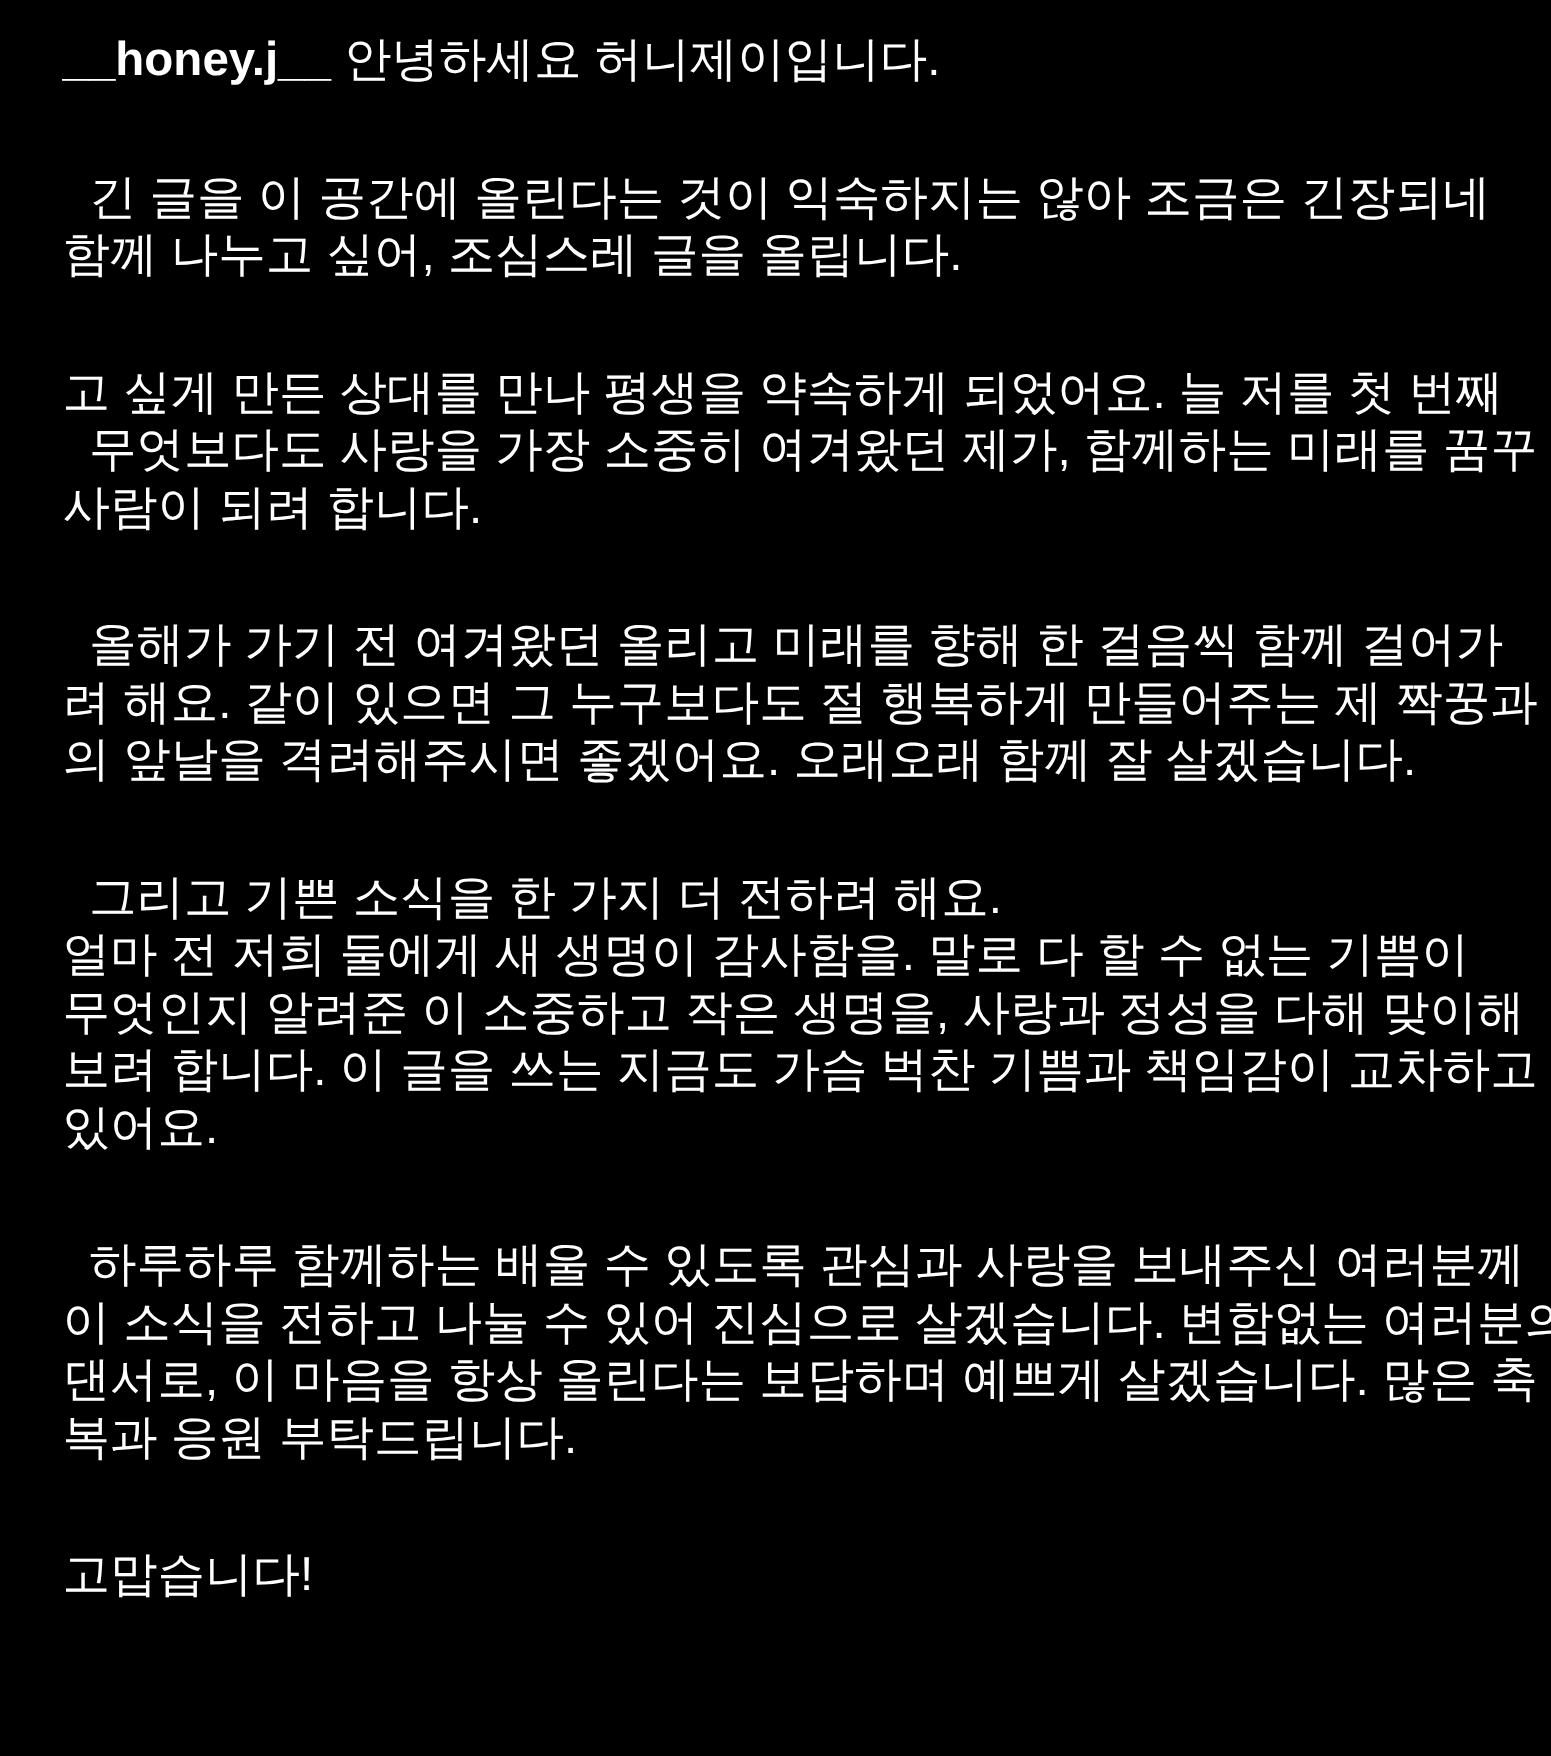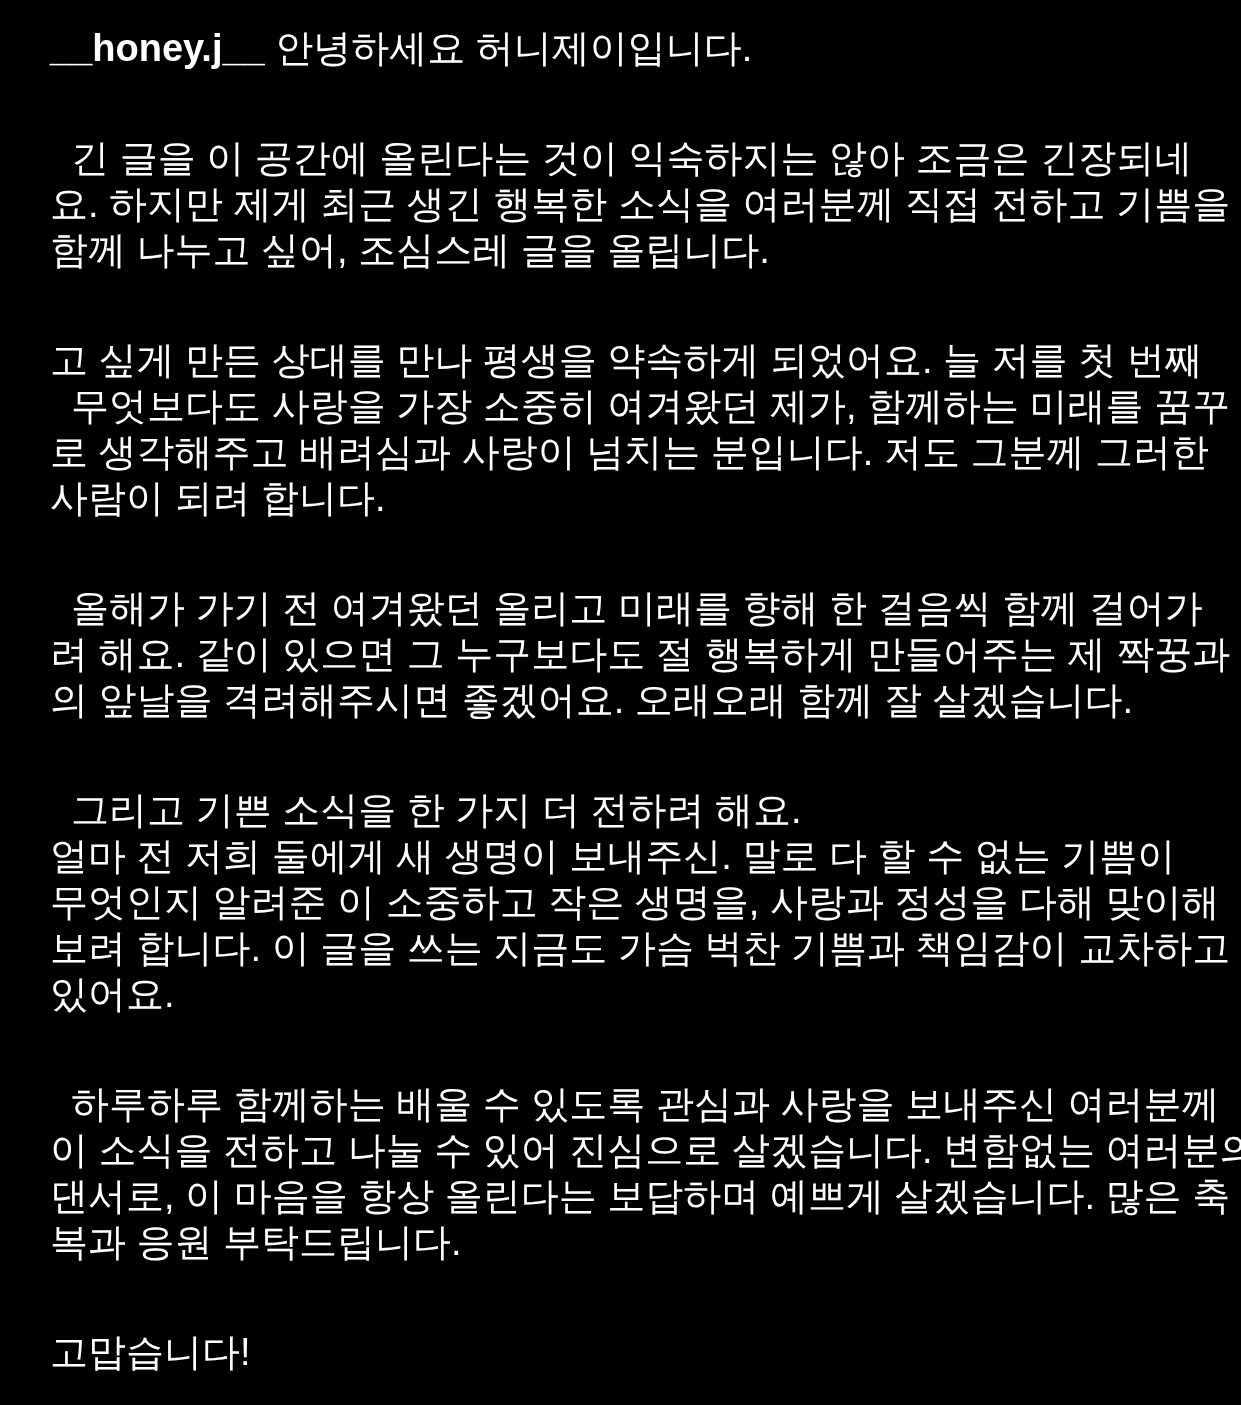--- a/index.html
+++ b/index.html
@@ -39,40 +39,38 @@
 <body>
 
 <div class="screen">
 
   <div class="para">
     <div class="line"><span class="username">__honey.j__</span><span> 안녕하세요 허니제이입니다.</span></div>
   </div>
 
   <div class="para">
     <div class="line">  긴 글을 이 공간에 올린다는 것이 익숙하지는 않아 조금은 긴장되네</div>
-    <div class="line">요. 하지만 제게 최근 생긴 행복한 소식을 여러분께 직접 전하고 기쁨을</div>
     <div class="line">함께 나누고 싶어, 조심스레 글을 올립니다.</div>
   </div>
 
   <div class="para">
     <div class="line">고 싶게 만든 상대를 만나 평생을 약속하게 되었어요. 늘 저를 첫 번째</div>
     <div class="line">  무엇보다도 사랑을 가장 소중히 여겨왔던 제가, 함께하는 미래를 꿈꾸</div>
-    <div class="line">로 생각해주고 배려심과 사랑이 넘치는 분입니다. 저도 그분께 그러한</div>
     <div class="line">사람이 되려 합니다.</div>
   </div>
 
   <div class="para">
     <div class="line">  올해가 가기 전 여겨왔던 올리고 미래를 향해 한 걸음씩 함께 걸어가</div>
     <div class="line">려 해요. 같이 있으면 그 누구보다도 절 행복하게 만들어주는 제 짝꿍과</div>
     <div class="line">의 앞날을 격려해주시면 좋겠어요. 오래오래 함께 잘 살겠습니다.</div>
   </div>
 
   <div class="para">
     <div class="line">  그리고 기쁜 소식을 한 가지 더 전하려 해요.</div>
-    <div class="line">얼마 전 저희 둘에게 새 생명이 보내주신. 말로 다 할 수 없는 기쁨이</div>
+    <div class="line">얼마 전 저희 둘에게 새 생명이 감사함을. 말로 다 할 수 없는 기쁨이</div>
     <div class="line">무엇인지 알려준 이 소중하고 작은 생명을, 사랑과 정성을 다해 맞이해</div>
     <div class="line">보려 합니다. 이 글을 쓰는 지금도 가슴 벅찬 기쁨과 책임감이 교차하고</div>
     <div class="line">있어요.</div>
   </div>
 
   <div class="para">
     <div class="line">  하루하루 함께하는 배울 수 있도록 관심과 사랑을 보내주신 여러분께</div>
     <div class="line">이 소식을 전하고 나눌 수 있어 진심으로 살겠습니다. 변함없는 여러분의</div>
     <div class="line">댄서로, 이 마음을 항상 올린다는 보답하며 예쁘게 살겠습니다. 많은 축</div>
     <div class="line">복과 응원 부탁드립니다.</div>

